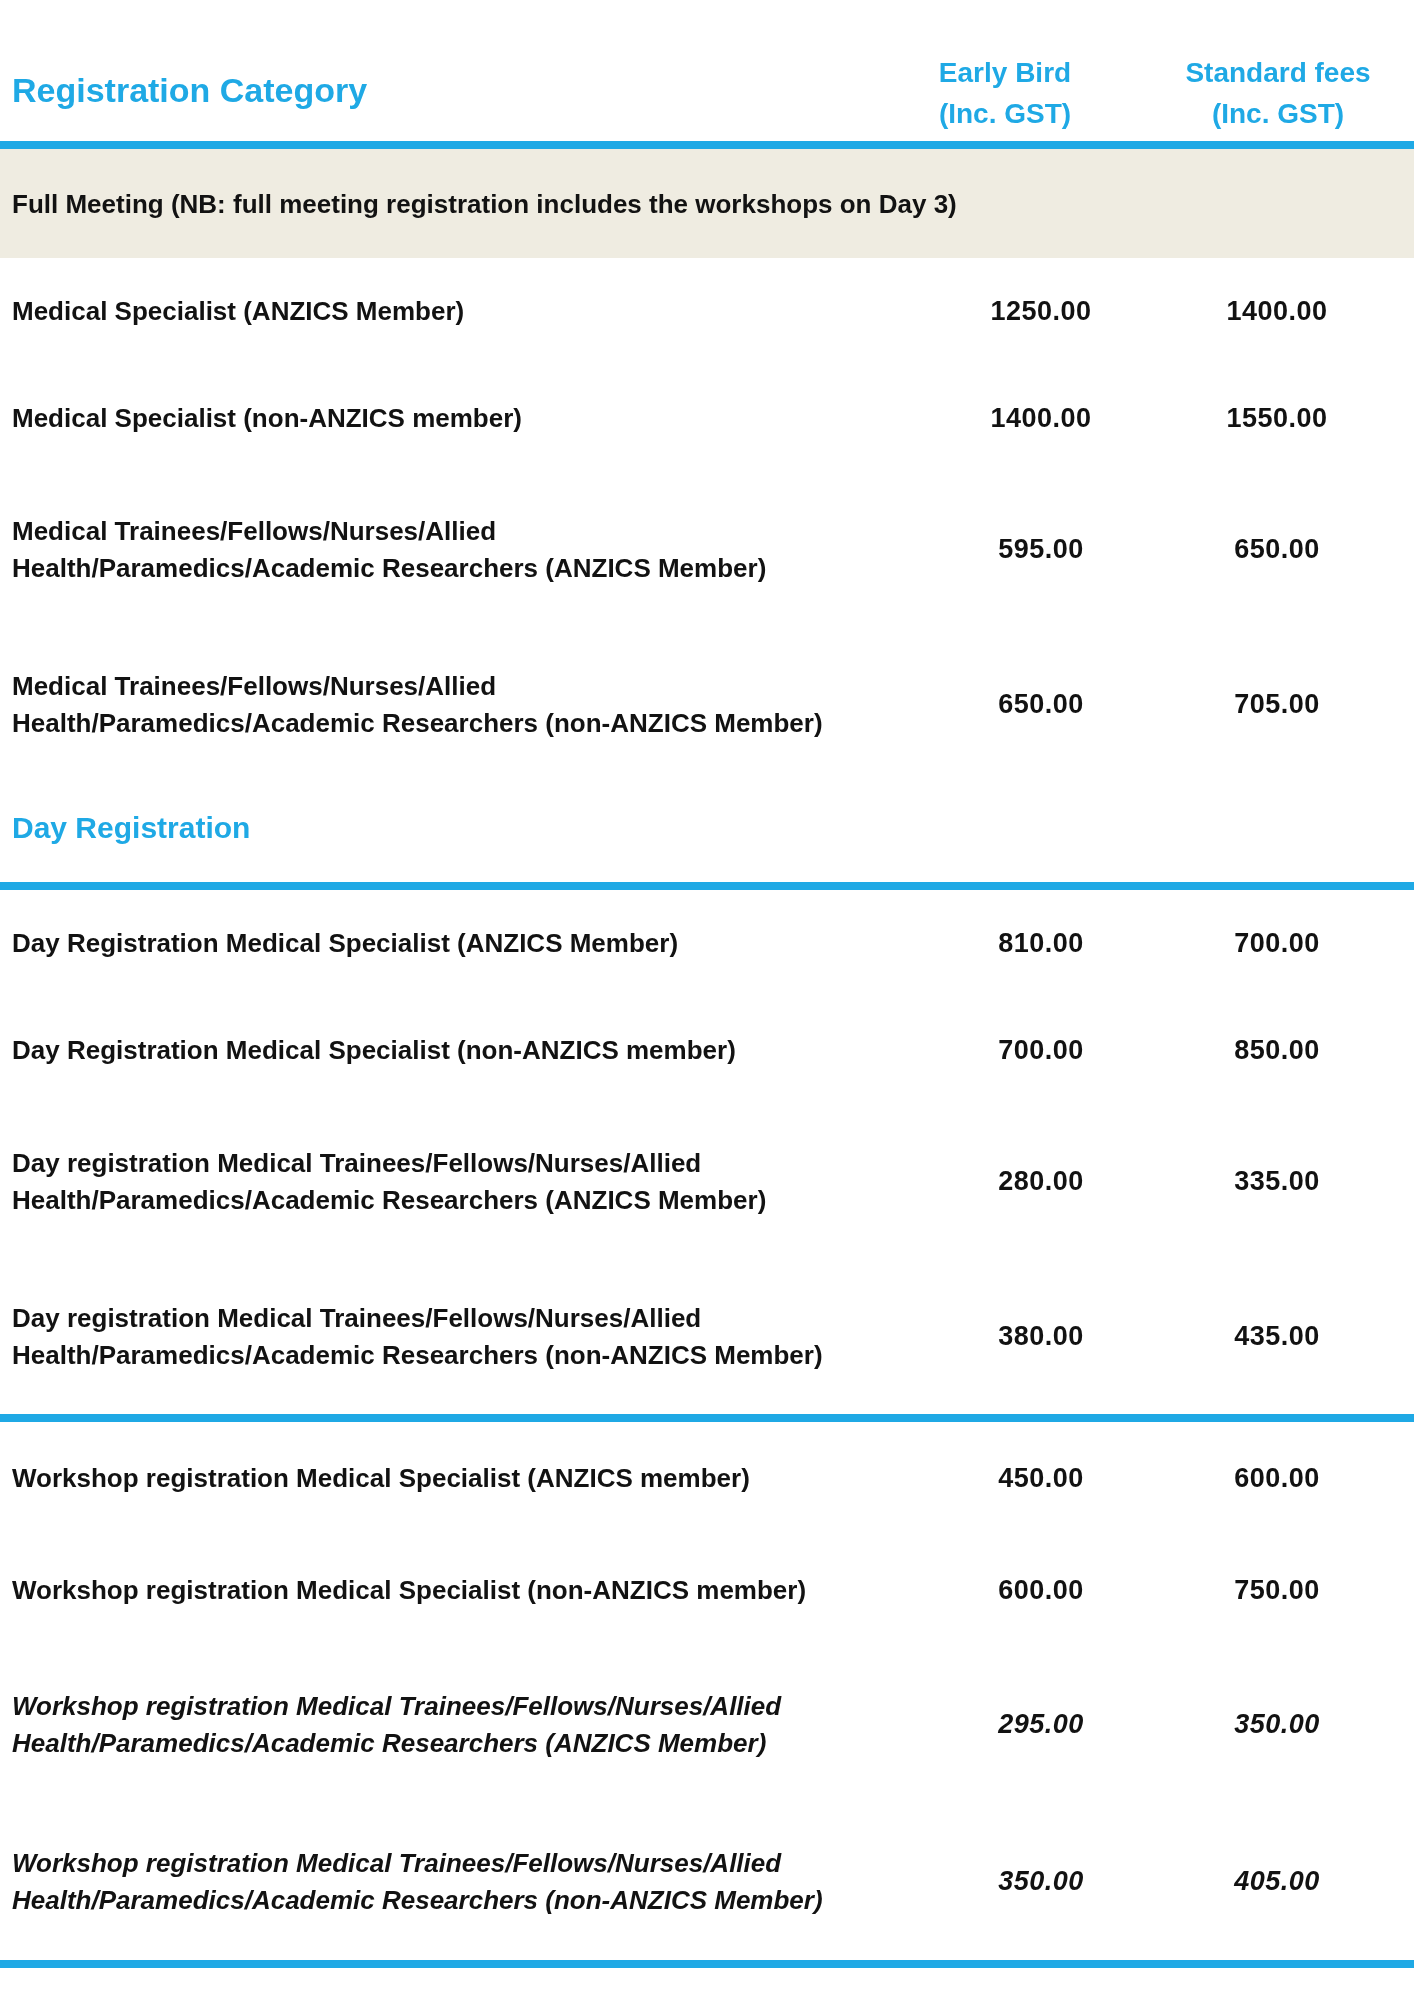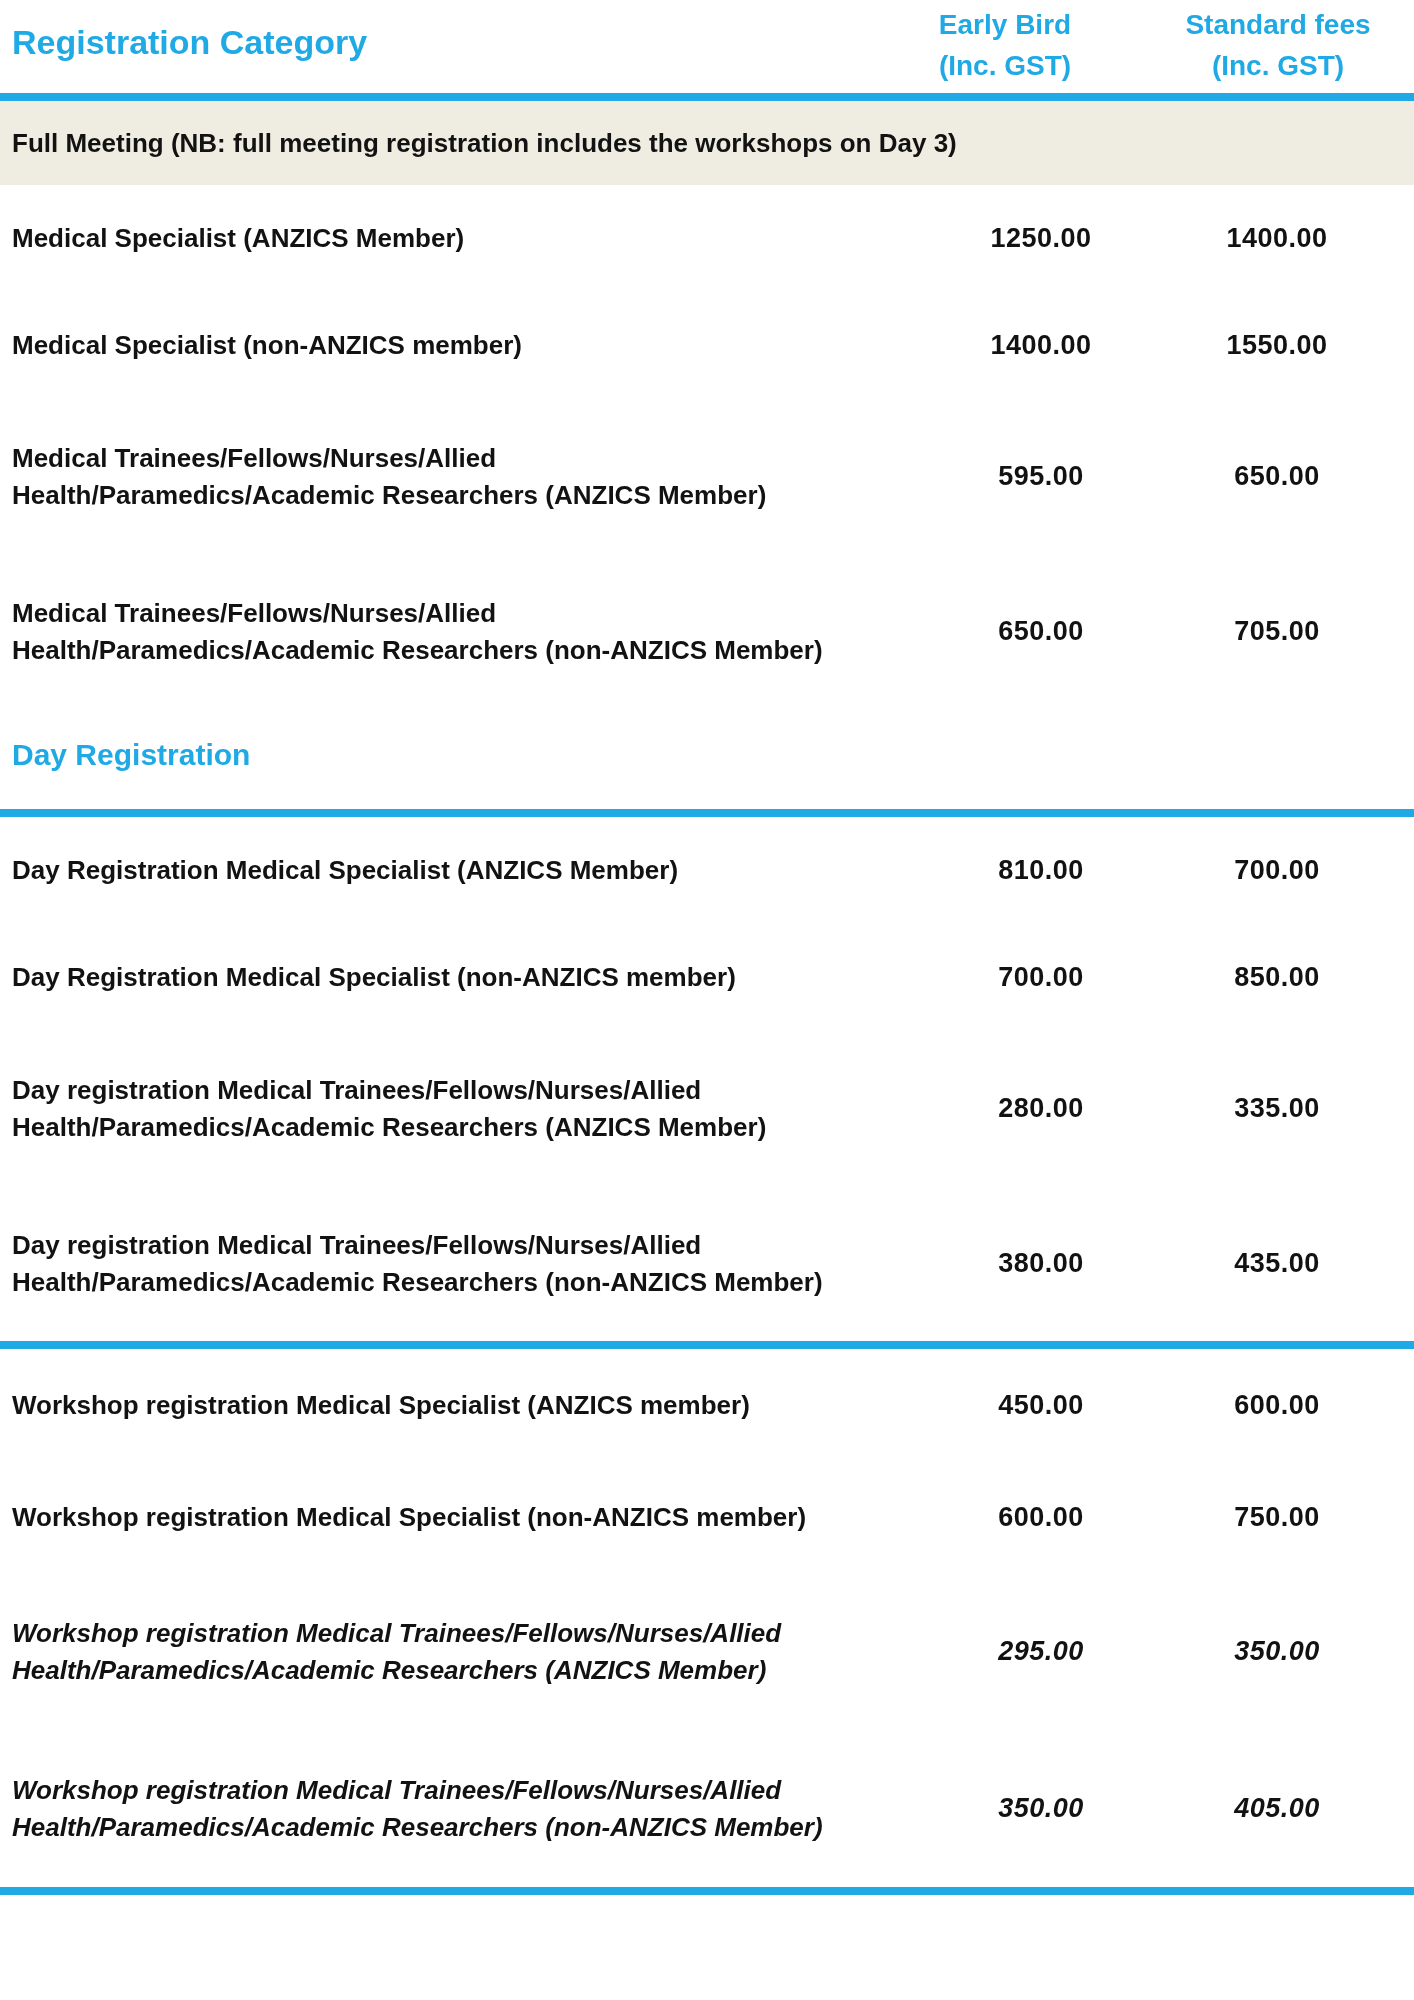--- a/index.html
+++ b/index.html
@@ -2,32 +2,32 @@
 <html style="--accent: #1fa9e5; --band-bg: #efece1; --text: #121212;"><head>
 <meta charset="utf-8">
 <style>
   :root { --accent:#1fa9e5; --band-bg:#efece1; --text:#121212; }
   * { box-sizing:border-box; }
   html,body { margin:0; padding:0; }
   body {
     width:1414px; min-height:2000px; background:#ffffff;
     font-family:"Liberation Sans", sans-serif; font-weight:bold; color:var(--text);
   }
-  .page { width:1414px; }
+  .page { width:1414px;margin-top:48px; }
   
   .thead { position:relative; height:93px; }
   .cat-title { position:absolute; left:12px; top:20px; font-size:34px; line-height:44px; color:var(--accent); white-space:nowrap; }
   .col-head { position:absolute; top:4px; width:220px; text-align:center; font-size:28px; line-height:41px; color:var(--accent); }
   .col-head.eb { left:895px; }
   .col-head.sf { left:1168px; }
   
   .rule { height:8px; width:1414px; background:var(--accent); }
   
   .band {
-    height:84px; width:1414px; background:var(--band-bg);
+    height:109px; width:1414px; background:var(--band-bg);
     display:flex; align-items:center; padding-left:12px;
     font-size:26px; line-height:34px;
   }
   
   .section-heading {
     margin:0; color:var(--accent); font-size:30px; line-height:44px;
     padding:24px 4px 32px 12px; white-space:nowrap;
   }
   
   .row {

